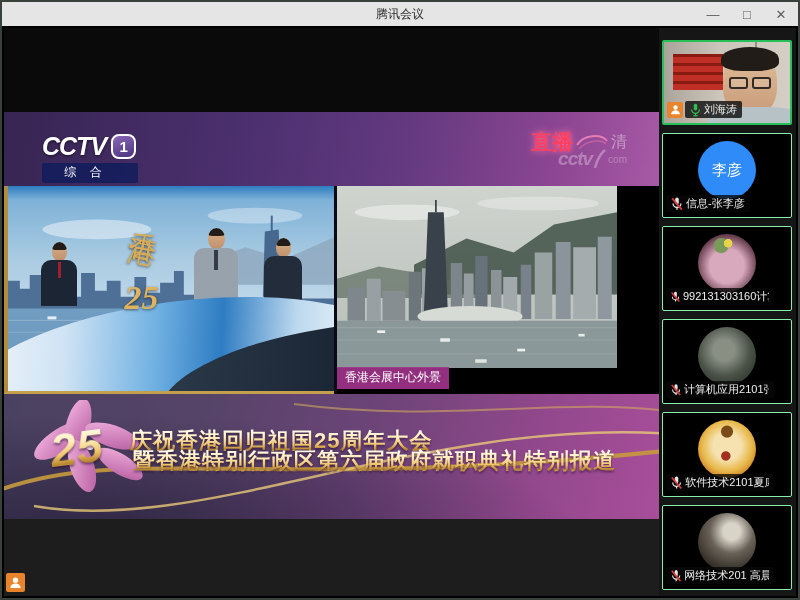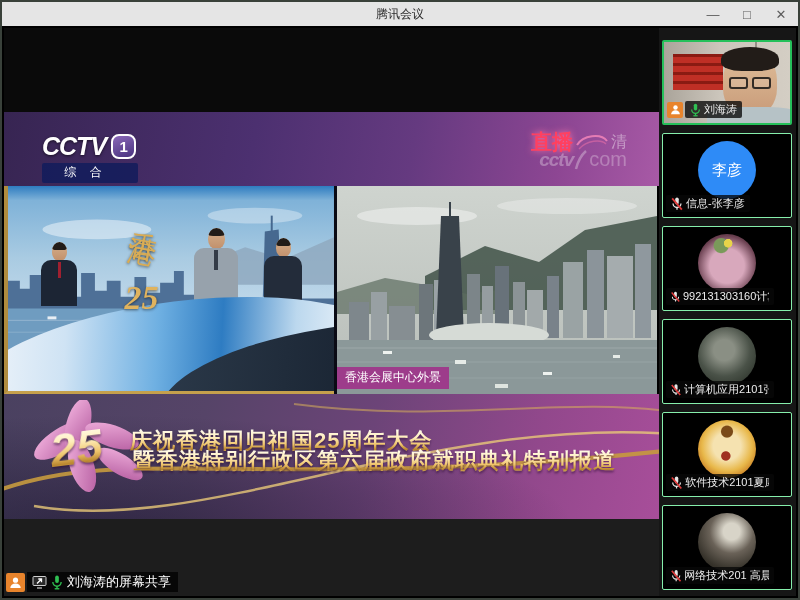--- a/index.html
+++ b/index.html
@@ -31,27 +31,27 @@
     background:linear-gradient(160deg,#8a68b8,#4a3480); color:#fff; font-weight:bold; font-size:15px;
     display:flex; align-items:center; justify-content:center; }
   .cctv-sub { margin-top:2px; width:96px; text-align:center; background:rgba(18,28,92,.85);
     border-radius:2px; color:#fff; font-size:12px; letter-spacing:5px; padding:1px 14px 2px 5px; }
   .live-badge { position:absolute; right:34px; top:16px; text-align:left; }
   .live-row { display:flex; align-items:center; gap:2px; justify-content:flex-end; }
   .live-text { font-size:21px; font-weight:bold; color:#ff4060; text-shadow:0 0 7px rgba(255,120,170,.9); }
   .live-hd { font-size:16px; color:rgba(255,255,255,.42); }
   .wm-row { display:flex; align-items:center; justify-content:flex-end; margin-top:-8px; }
   .wm-cctv { font-size:19px; font-weight:bold; font-style:italic; color:rgba(255,255,255,.30); letter-spacing:-1px; }
-  .wm-com { font-size:20px; color:rgba(255,255,255,.28); }
+  .wm-com { font-size:10px; color:rgba(255,255,255,.28); }
 
   .bc-videos { position:relative; height:208px; display:flex; background:#000; }
   .panel-left { position:relative; width:330px; height:208px; overflow:hidden;
     border-left:4px solid #b08c3e; border-bottom:3px solid #c5a04c; }
   .panel-gap { width:3px; background:#0a0a14; }
-  .panel-right { position:relative; width:320px; height:208px; overflow:hidden;padding-left:44px; }
+  .panel-right { position:relative; width:280px; height:208px; overflow:hidden;padding-left:44px; }
   .panel-svg { position:absolute; inset:0; }
 
   
   .person { position:absolute; }
   .p-head { position:absolute; border-radius:50% 50% 46% 46%; background:linear-gradient(180deg,#d7b18c,#c1906c); overflow:hidden; }
   .p-head:before { content:""; position:absolute; left:0; right:0; top:0; height:40%;
     background:#221c18; border-radius:50% 50% 30% 30%; }
   .p-body { position:absolute; border-radius:10px 10px 0 0; }
   .desk1 { position:absolute; left:-45px; bottom:-60px; width:440px; height:150px; border-radius:50%;
     transform:rotate(-7deg);
@@ -300,34 +300,20 @@
 
     <div class="below-strip"></div>
 
     <div class="share-label">
       <span class="chip">
         <svg width="13" height="13" viewBox="0 0 13 13">
             <circle cx="6.5" cy="4.2" r="2.6" fill="#fff"></circle>
             <path d="M1.3,12 a5.2,4.6 0 0 1 10.4,0 z" fill="#fff"></path>
           </svg>
       </span>
-      <span class="share-bar">
-        <svg width="15" height="14" viewBox="0 0 15 14">
-          <rect x="1" y="1.5" width="13" height="9" rx="1" fill="#2a2a2a" stroke="#cfcfcf" stroke-width="1"></rect>
-          <path d="M5,8.5 L9.5,4 M6.3,4 h3.2 v3.2" stroke="#fff" stroke-width="1.3" fill="none"></path>
-          <line x1="5" y1="13" x2="10" y2="13" stroke="#cfcfcf" stroke-width="1.2"></line>
-        </svg>
-        <svg width="12" height="15" viewBox="0 0 13 16">
-          <rect x="4.5" y="0.5" width="4" height="8" rx="2" fill="#2fc052"></rect>
-          <path d="M2,7.5 a4.5,4.5 0 0 0 9,0" stroke="#2fc052" stroke-width="1.5" fill="none"></path>
-          <line x1="6.5" y1="12" x2="6.5" y2="14.5" stroke="#2fc052" stroke-width="1.5"></line>
-          <line x1="4" y1="14.8" x2="9" y2="14.8" stroke="#2fc052" stroke-width="1.5"></line>
-        </svg>
-        <span>刘海涛的屏幕共享</span>
-      </span>
     </div>
 
     <div class="sidebar">
 
       <div class="tile active">
         <div class="cam">
           <div class="cam-banner"></div>
           <div class="cam-door"></div>
           <div class="cam-head">
             <div class="cam-glasses">

